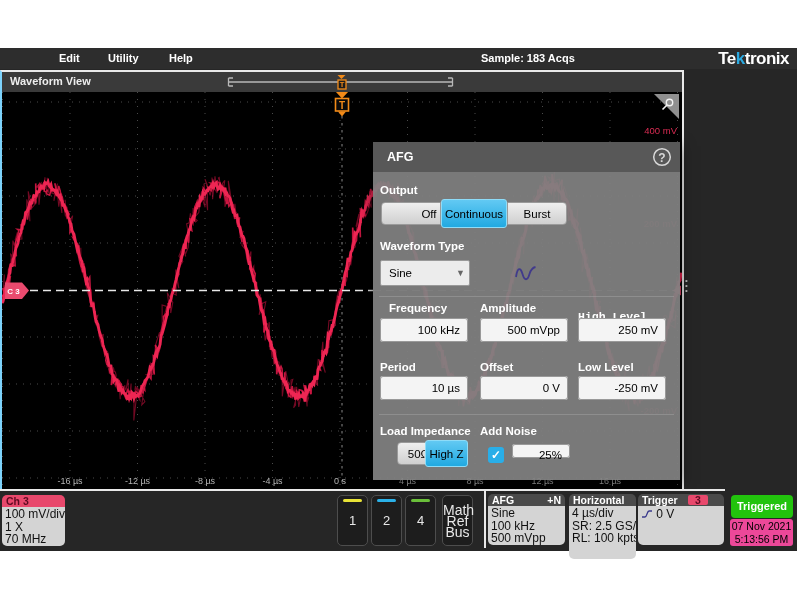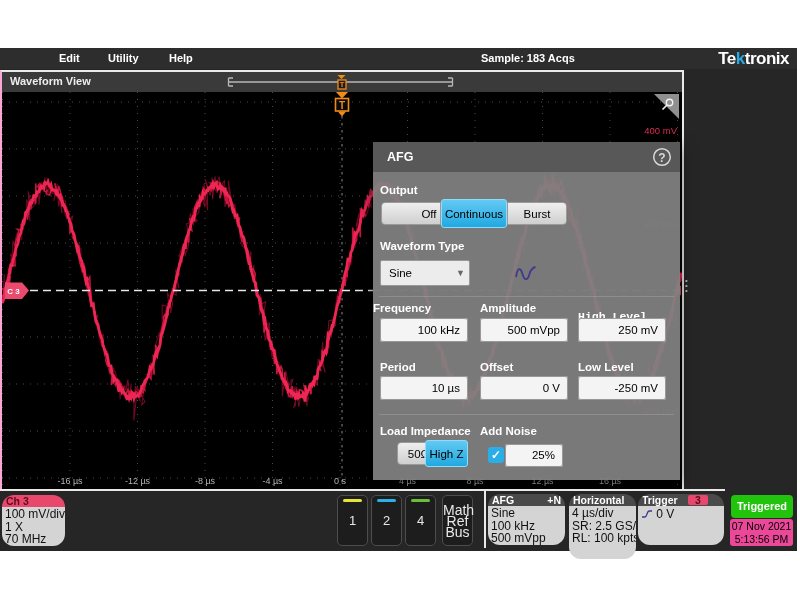--- a/index.html
+++ b/index.html
@@ -7,31 +7,31 @@
 #app { position:absolute; left:0; top:48px; width:797px; height:503px; background:#262626; }
 .abs { position:absolute; }
 
 
 #menubar { position:absolute; left:0; top:0; width:797px; height:21px; background:#2d2d2d; color:#fff; font-size:11px; font-weight:bold; }
 #menubar span.mi { position:absolute; top:4px; }
 #logo { position:absolute; top:1px; right:8px; font-size:17px; font-weight:bold; color:#fff; letter-spacing:-0.5px; }
 #logo b { color:#2aa9e0; }
 
 
-#wpanel { position:absolute; left:0; top:22px; width:684px; height:419px; background:#000; border-top:2px solid #e9e9e9; border-left:2px solid #f9a8d4; border-right:2px solid #e9e9e9; }
+#wpanel { position:absolute; left:0; top:22px; width:684px; height:419px; background:#000; border-top:2px solid #e9e9e9; border-left:2px solid #7dd3fc; border-right:2px solid #e9e9e9; }
 #tabbar { position:absolute; left:0; top:0; width:680px; height:20px; background:#3a3a3a; color:#eee; font-size:11px; font-weight:bold; }
 
 
 #rpanel { position:absolute; left:689px; top:22px; width:108px; height:481px; background:#2b2b2b; border-left:2px solid #7a7a7a; }
 .rbtn { position:absolute; width:45px; height:26px; background:linear-gradient(#323232,#191919); border:1px solid #5c5c5c; border-radius:5px; color:#fff; font-size:11px; font-weight:bold; text-align:center; line-height:24px; }
 
 
 #bbar { position:absolute; left:0; top:441px; width:797px; height:62px; background:#262626; }
 #bbar-line { position:absolute; left:0; top:441px; width:725px; height:2px; background:#e9e9e9; z-index:6; }
-.badge { position:absolute; border-radius:12px; overflow:hidden; font-size:10.5px; }
+.badge { position:absolute; border-radius:5px; overflow:hidden; font-size:10.5px; }
 .badge .hd { color:#fff; font-weight:bold; background:#4a4a4a; padding:0 4px; height:12px; line-height:12px; }
 .badge .bd { background:#d4d4d4; color:#111; padding:1px 3px; font-size:12px; white-space:nowrap; }
 .chbtn { position:absolute; width:31px; background:#1d1d1d; border:1px solid #4d4d4d; border-radius:5px; color:#e8e8e8; text-align:center; }
 .chbtn .cl { position:absolute; left:5px; top:3px; right:5px; height:3px; border-radius:2px; }
 
 
 #dlg { position:absolute; left:373px; top:94px; width:307px; height:338px; background:rgba(129,129,129,0.94); box-shadow:0 4px 14px rgba(0,0,0,0.6); }
 #dlg-title { position:absolute; left:0; top:0; width:100%; height:30px; background:#585858; color:#fff; font-weight:bold; font-size:12.5px; line-height:30px; padding-left:14px; }
 .dl { position:absolute; color:#fff; font-size:11.5px; font-weight:bold; }
 .din { position:absolute; background:#f4f4f4; border-radius:3px; color:#000; font-size:11.5px; text-align:right; padding-right:8px; line-height:24px; height:24px; width:88px; box-shadow:inset 0 0 0 1px #999; }
@@ -131,41 +131,41 @@
 
     <div class="dl" style="left:7px; top:98px;">Waveform Type</div>
     <div class="abs" style="left:7px; top:118px; width:90px; height:26px; background:#ececec; border:1px solid #999; border-radius:2px; color:#000; font-size:11.5px; line-height:24px; padding-left:8px;">Sine
       <span style="position:absolute; right:4px; top:0; color:#666; font-size:9px;">▼</span>
     </div>
     <svg class="abs" style="left:141px; top:121px;" width="24" height="20" viewBox="0 0 24 20">
       <path d="M2 14 C3.5 4, 6.5 4, 8.5 11 C10.5 18, 13.5 18, 15.5 11 C17 6, 19 4.5, 21.5 4" fill="none" stroke="#413a8c" stroke-width="1.8"></path>
     </svg>
 
     <div class="dsep" style="top:154px;"></div>
-    <div class="dl" style="left:0; top:160px;">Frequency</div>
+    <div class="dl" style="left:16px; top:160px;">Frequency</div>
     <div class="dl" style="left:107px; top:160px;">Amplitude</div>
     <div class="dl" style="left:205px; top:168px;font-family:Liberation Mono, monospace;">High Level</div>
     <div class="din" style="left:7px; top:176px;">100 kHz</div>
     <div class="din" style="left:107px; top:176px;">500 mVpp</div>
     <div class="din" style="left:205px; top:176px;">250 mV</div>
 
     <div class="dl" style="left:7px; top:219px;">Period</div>
     <div class="dl" style="left:107px; top:219px;">Offset</div>
     <div class="dl" style="left:205px; top:219px;">Low Level</div>
     <div class="din" style="left:7px; top:234px;">10 µs</div>
     <div class="din" style="left:107px; top:234px;">0 V</div>
     <div class="din" style="left:205px; top:234px;">-250 mV</div>
 
     <div class="dsep" style="top:272px;"></div>
     <div class="dl" style="left:7px; top:283px;">Load Impedance</div>
     <div class="dl" style="left:107px; top:283px;">Add Noise</div>
     <div class="dbtn" style="left:24px; top:300px; width:43px; border-radius:4px 0 0 4px;">50Ω</div>
     <div class="dbtn blue" style="left:52px; top:298px; width:43px; height:27px; line-height:27px; border-radius:3px;">High Z</div>
     <div class="abs" style="left:115px; top:305px; width:16px; height:16px; background:#29aee8; border-radius:3px; color:#fff; font-size:12px; font-weight:bold; text-align:center; line-height:16px;">✓</div>
-    <div class="din" style="left:132px; top:302px; width:58px; height:23px; line-height:22px;text-align:right;">25%</div>
+    <div class="din" style="left:139px; top:302px; width:58px; height:14px; line-height:22px;text-align:right;">25%</div>
   </div>
 
   <div id="bbar-line"></div>
   <div id="bbar">
     <div class="badge" style="left:2px; top:6px; width:63px;">
       <div class="hd" style="background:#e8486c; color:#5d0a22;">Ch 3</div>
       <div class="bd" style="height:39px; line-height:12.5px;">100 mV/div<br>1 X<br>70 MHz</div>
     </div>
     <div class="chbtn" style="left:337px; top:6px; height:51px; font-size:13px; line-height:49px;">1<span class="cl" style="background:#e8e337;"></span></div>
     <div class="chbtn" style="left:371px; top:6px; height:51px; font-size:13px; line-height:49px;">2<span class="cl" style="background:#2bb1e8;"></span></div>

